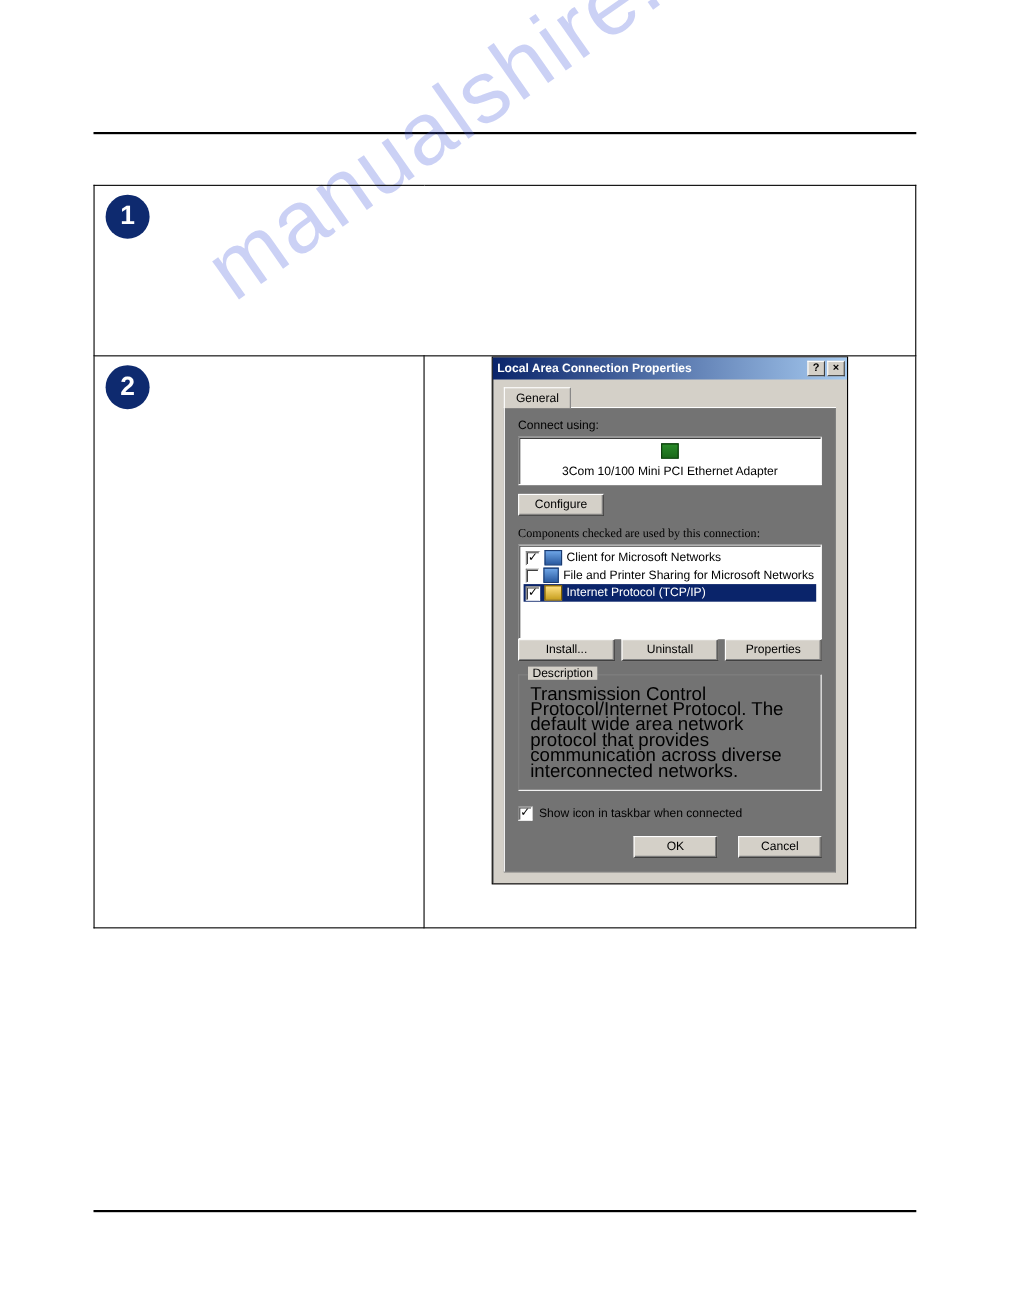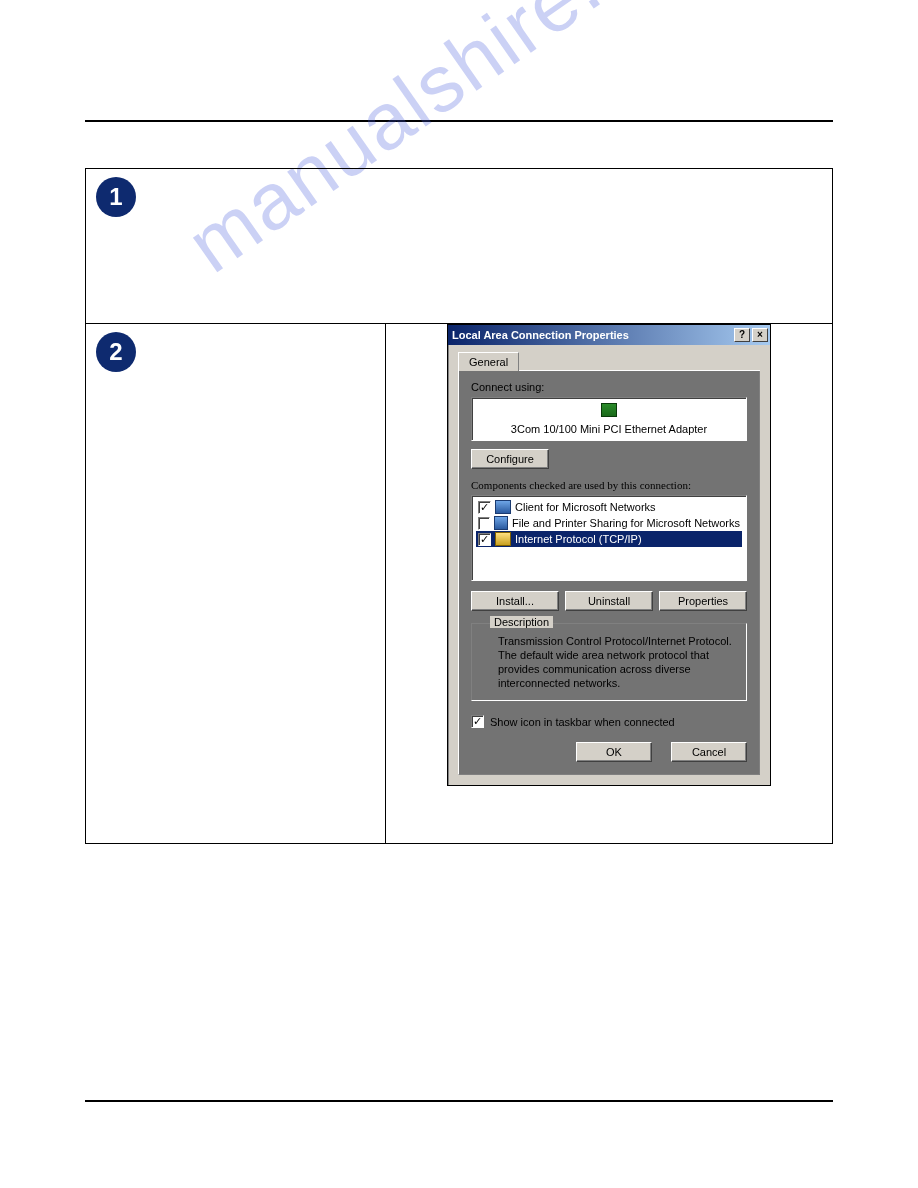--- a/index.html
+++ b/index.html
@@ -191,39 +191,38 @@
   .comp-row.selected .chk { color:#000; background:#fff; }
   .mini-icon {
     width: 16px; height: 14px;
     display:inline-block;
   }
   .mini-icon.monitor { background: linear-gradient(#6ea5e6,#2a5aa0); border:1px solid #1a3a70; }
   .mini-icon.protocol { background: linear-gradient(#ffe080,#c8a020); border:1px solid #806000; }
   .three-btns {
     display:flex;
     gap: 6px;
-    margin-top: 10px;
   }
   .three-btns .btn { flex:1; }
   .group {
     margin-top: 12px;
     border: 1px solid #808080;
     border-right-color:#fff;
     border-bottom-color:#fff;
     padding: 10px 10px 10px 10px;
     position: relative;
   }
   .group-title {
     position: absolute;
-    top: -8px; left: 18px;
+    top: -8px; left: 8px;
     background: #d4d0c8;
     padding: 0 4px;
     font-size: 11px;
   }
-  .desc-text { font-size: 11px; line-height: 14px; margin-left: 16px; }
+  .desc-text { font-size: 17px; line-height: 14px; }
   .show-icon-row {
     margin-top: 14px;
     display:flex;
     align-items:center;
     gap:6px;
     font-size:11px;
   }
   .dlg-footer {
     display:flex;
     justify-content:flex-end;

